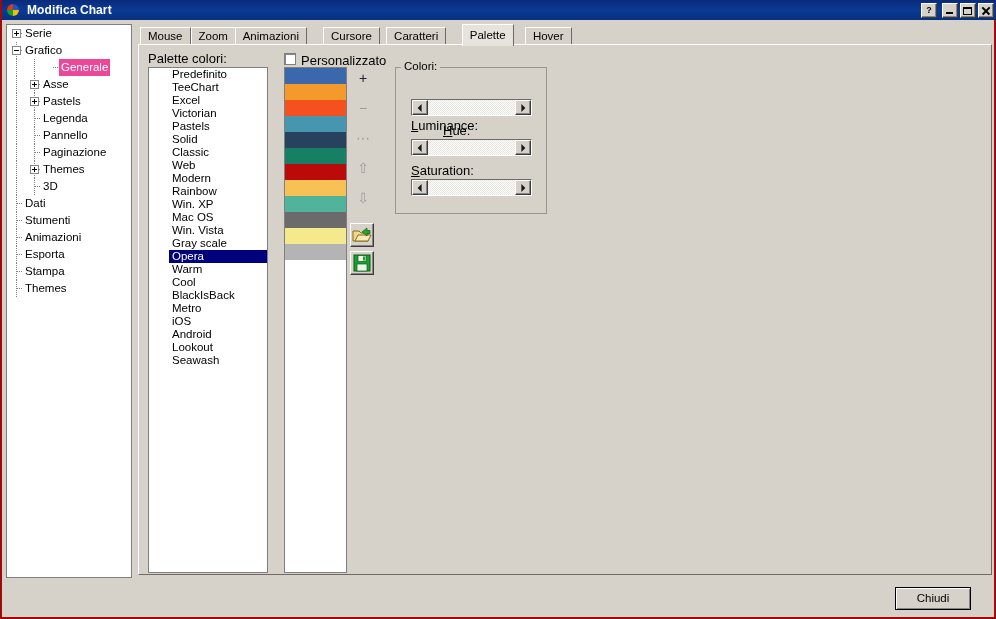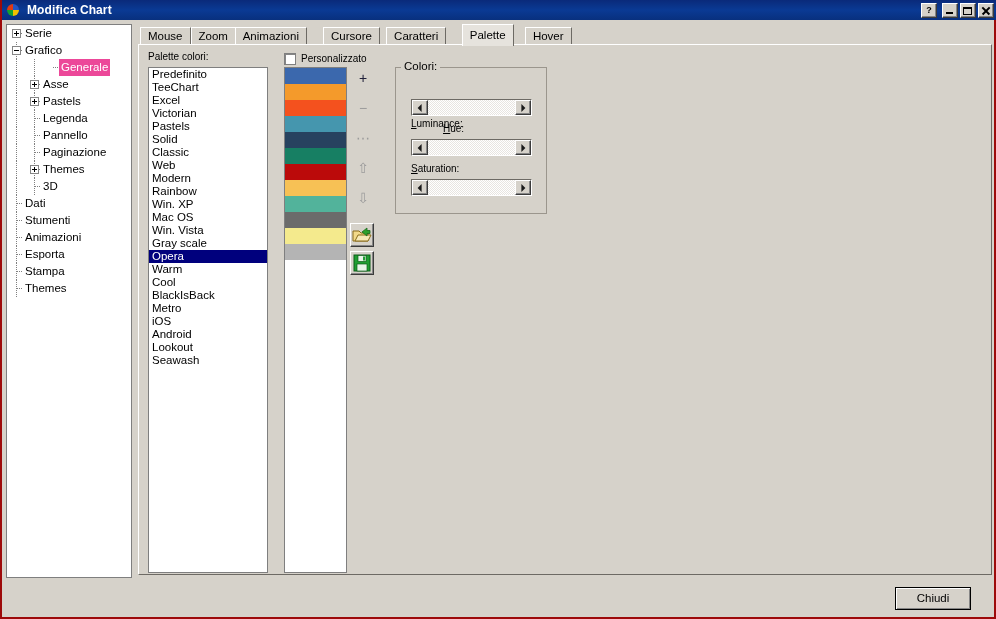--- a/index.html
+++ b/index.html
@@ -88,27 +88,28 @@
   
   #content{
     position:absolute;left:136px;top:44px;width:854px;height:531px;
     background:#d6d2ca;
     border-top:1px solid #ffffff;
     border-left:1px solid #ffffff;
     border-right:1px solid #6d6a64;
     border-bottom:1px solid #6d6a64;
     box-sizing:border-box;
   }
-  .f-label{position:absolute;font-size:10px;color:#000;white-space:nowrap;}
+  .f-label{position:absolute;font-size:13px;color:#000;white-space:nowrap;}
   .f-label u{text-decoration:underline;}
   
   #palette-list{
     position:absolute;left:9px;top:22px;width:120px;height:506px;
     background:#fff;border:1px solid #7f7f7f;box-sizing:border-box;
     overflow:hidden;
+    padding-left:20px;
   }
   .pitem{height:13px;line-height:13px;font-size:11.5px;padding-left:3px;color:#000;white-space:nowrap;}
   .pitem.sel{background:#00007d;color:#fff;}
   
   #custom-check{
     position:absolute;left:145px;top:8px;width:12px;height:12px;
     background:#fff;border:1px solid #7f7f7f;
     box-shadow:inset 1px 1px 0 #868686;box-sizing:border-box;
   }
   

